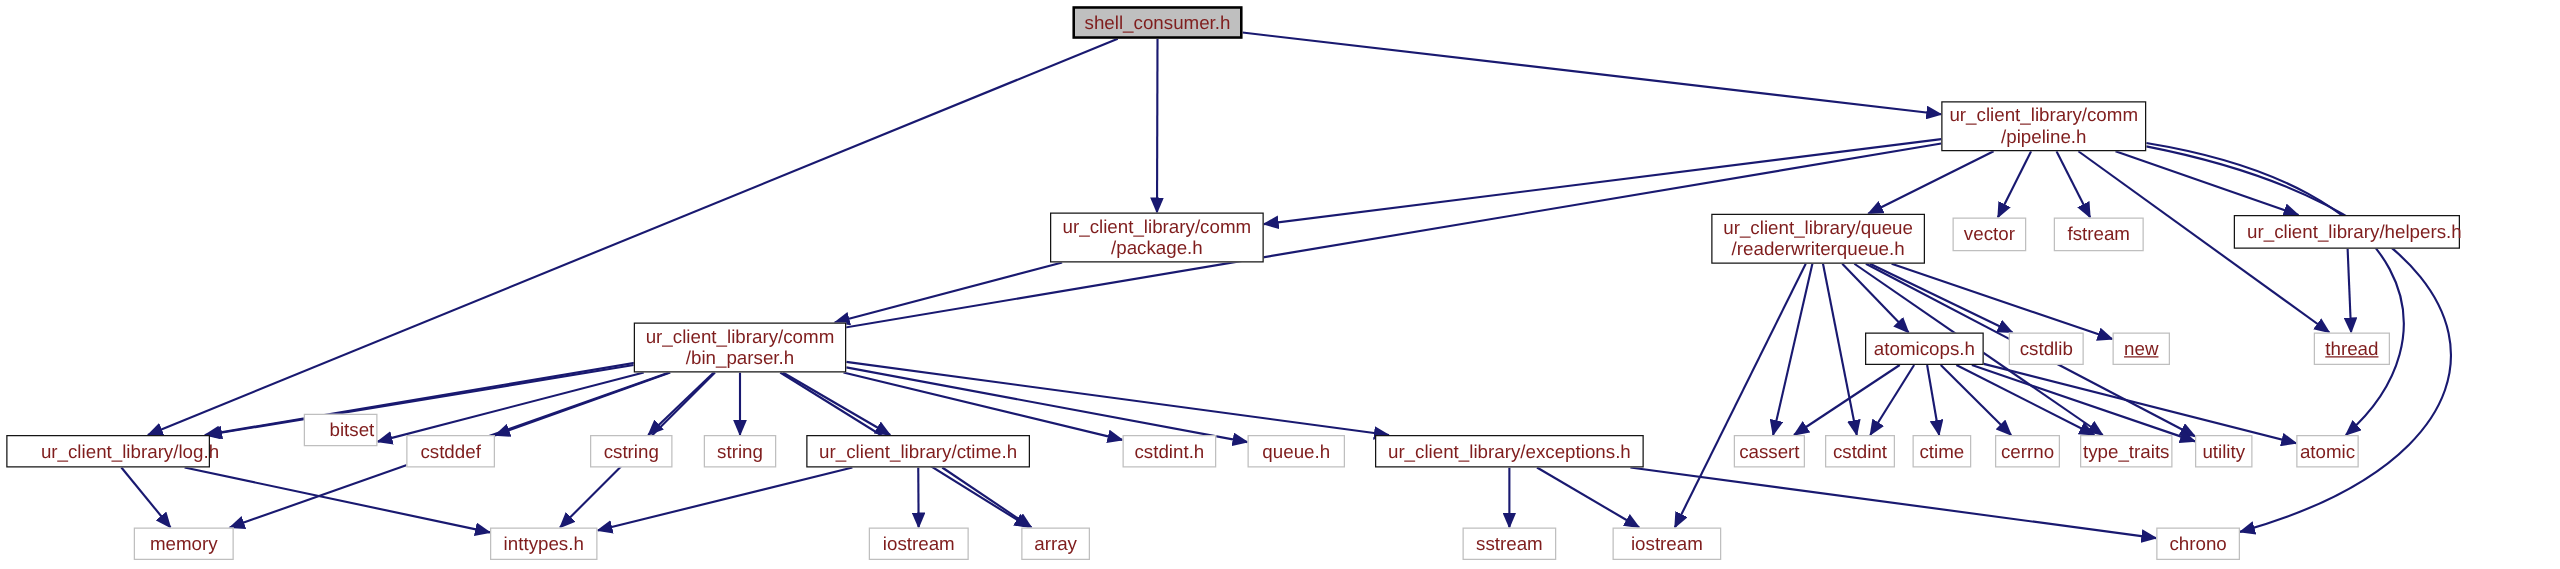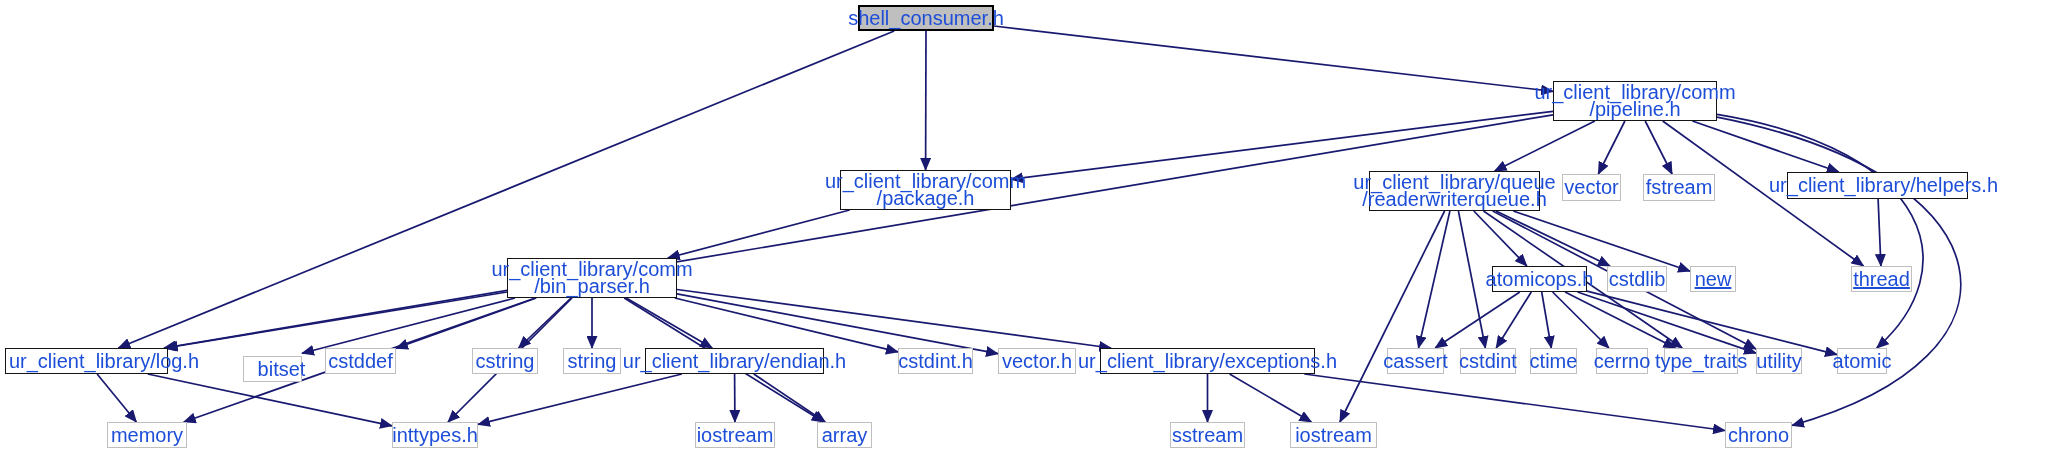--- a/index.html
+++ b/index.html
@@ -9,22 +9,22 @@
     background:#ffffff;
     font-family:"Liberation Sans","DejaVu Sans",sans-serif;
     overflow:hidden;
   }
   #edge-layer{position:absolute;left:0;top:0;width:2048px;height:455px;}
   .node{
     position:absolute;
     box-sizing:border-box;
     display:flex;align-items:center;justify-content:center;
     text-align:center;
-    font-size:20px;line-height:17px;
-    color:#1d4ed8;
+    font-size:15px;line-height:17px;
+    color:#7f1d1d;
     background:#ffffff;
     white-space:pre-line;
     z-index:2;
     cursor:default;
   }
   .node.root{background:#bfbfbf;border:2px solid #000000;}
   .node.project{border:1.6px solid #141414;cursor:pointer;}
   .node.system{border:1.2px solid #bfbfbf;}
 </style>
 </head>
@@ -99,27 +99,27 @@
     <div class="node system" style="left: 1562px; top: 174px; width: 59px; height: 27px;">vector</div>
     <div class="node system" style="left: 1643px; top: 174px; width: 72px; height: 27px;">fstream</div>
     <div class="node project" style="left: 1787px; top: 172px; width: 181px; height: 27px; padding-left: 12px;">ur_client_library/helpers.h</div>
     <div class="node project" style="left: 507px; top: 258px; width: 170px; height: 40px;">ur_client_library/comm
 /bin_parser.h</div>
     <div class="node project" style="left: 1492px; top: 266px; width: 95px; height: 26px;">atomicops.h</div>
     <div class="node system" style="left: 1607px; top: 266px; width: 60px; height: 26px;">cstdlib</div>
     <div class="node system" style="left: 1690px; top: 266px; width: 46px; height: 26px; text-decoration: underline;">new</div>
     <div class="node system" style="left: 1851px; top: 266px; width: 61px; height: 26px; text-decoration: underline;">thread</div>
     <div class="node project" style="left: 5px; top: 348px; width: 163px; height: 26px; padding-left: 35px;">ur_client_library/log.h</div>
-    <div class="node system" style="left: 243px; top: 356px; width: 59px; height: 26px; padding-left: 18px;">bitset</div>
+    <div class="node system" style="left: 243px; top: 331px; width: 59px; height: 26px; padding-left: 18px;">bitset</div>
     <div class="node system" style="left: 325px; top: 348px; width: 71px; height: 26px;">cstddef</div>
     <div class="node system" style="left: 472px; top: 348px; width: 66px; height: 26px;">cstring</div>
     <div class="node system" style="left: 563px; top: 348px; width: 58px; height: 26px;">string</div>
-    <div class="node project" style="left: 645px; top: 348px; width: 179px; height: 26px;">ur_client_library/endian.h</div>
+    <div class="node project" style="left: 645px; top: 348px; width: 179px; height: 26px;">ur_client_library/ctime.h</div>
     <div class="node system" style="left: 898px; top: 348px; width: 75px; height: 26px;">cstdint.h</div>
-    <div class="node system" style="left: 998px; top: 348px; width: 78px; height: 26px;">vector.h</div>
+    <div class="node system" style="left: 998px; top: 348px; width: 78px; height: 26px;">queue.h</div>
     <div class="node project" style="left: 1100px; top: 348px; width: 215px; height: 26px;">ur_client_library/exceptions.h</div>
     <div class="node system" style="left: 1387px; top: 348px; width: 57px; height: 26px;">cassert</div>
     <div class="node system" style="left: 1460px; top: 348px; width: 56px; height: 26px;">cstdint</div>
     <div class="node system" style="left: 1530px; top: 348px; width: 47px; height: 26px;">ctime</div>
     <div class="node system" style="left: 1596px; top: 348px; width: 52px; height: 26px;">cerrno</div>
     <div class="node system" style="left: 1664px; top: 348px; width: 74px; height: 26px;">type_traits</div>
     <div class="node system" style="left: 1756px; top: 348px; width: 46px; height: 26px;">utility</div>
     <div class="node system" style="left: 1837px; top: 348px; width: 50px; height: 26px;">atomic</div>
     <div class="node system" style="left: 107px; top: 422px; width: 80px; height: 26px;">memory</div>
     <div class="node system" style="left: 392px; top: 422px; width: 86px; height: 26px;">inttypes.h</div>

